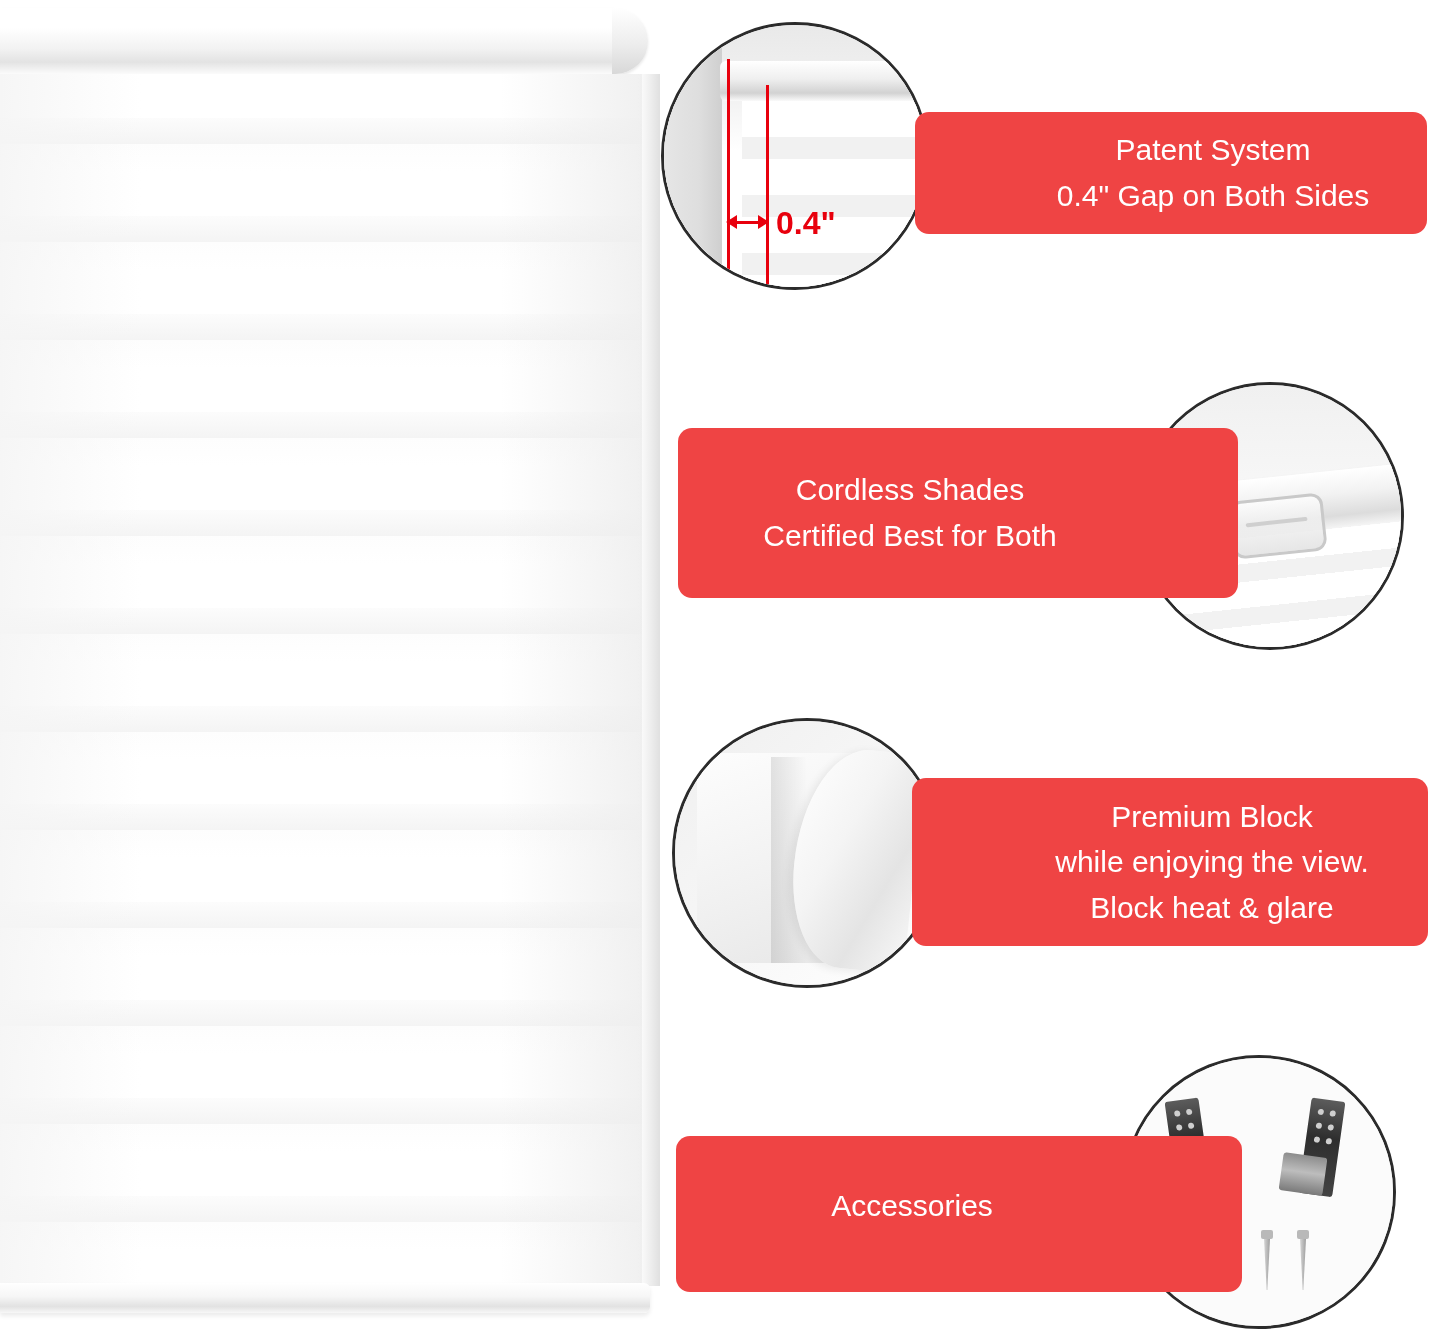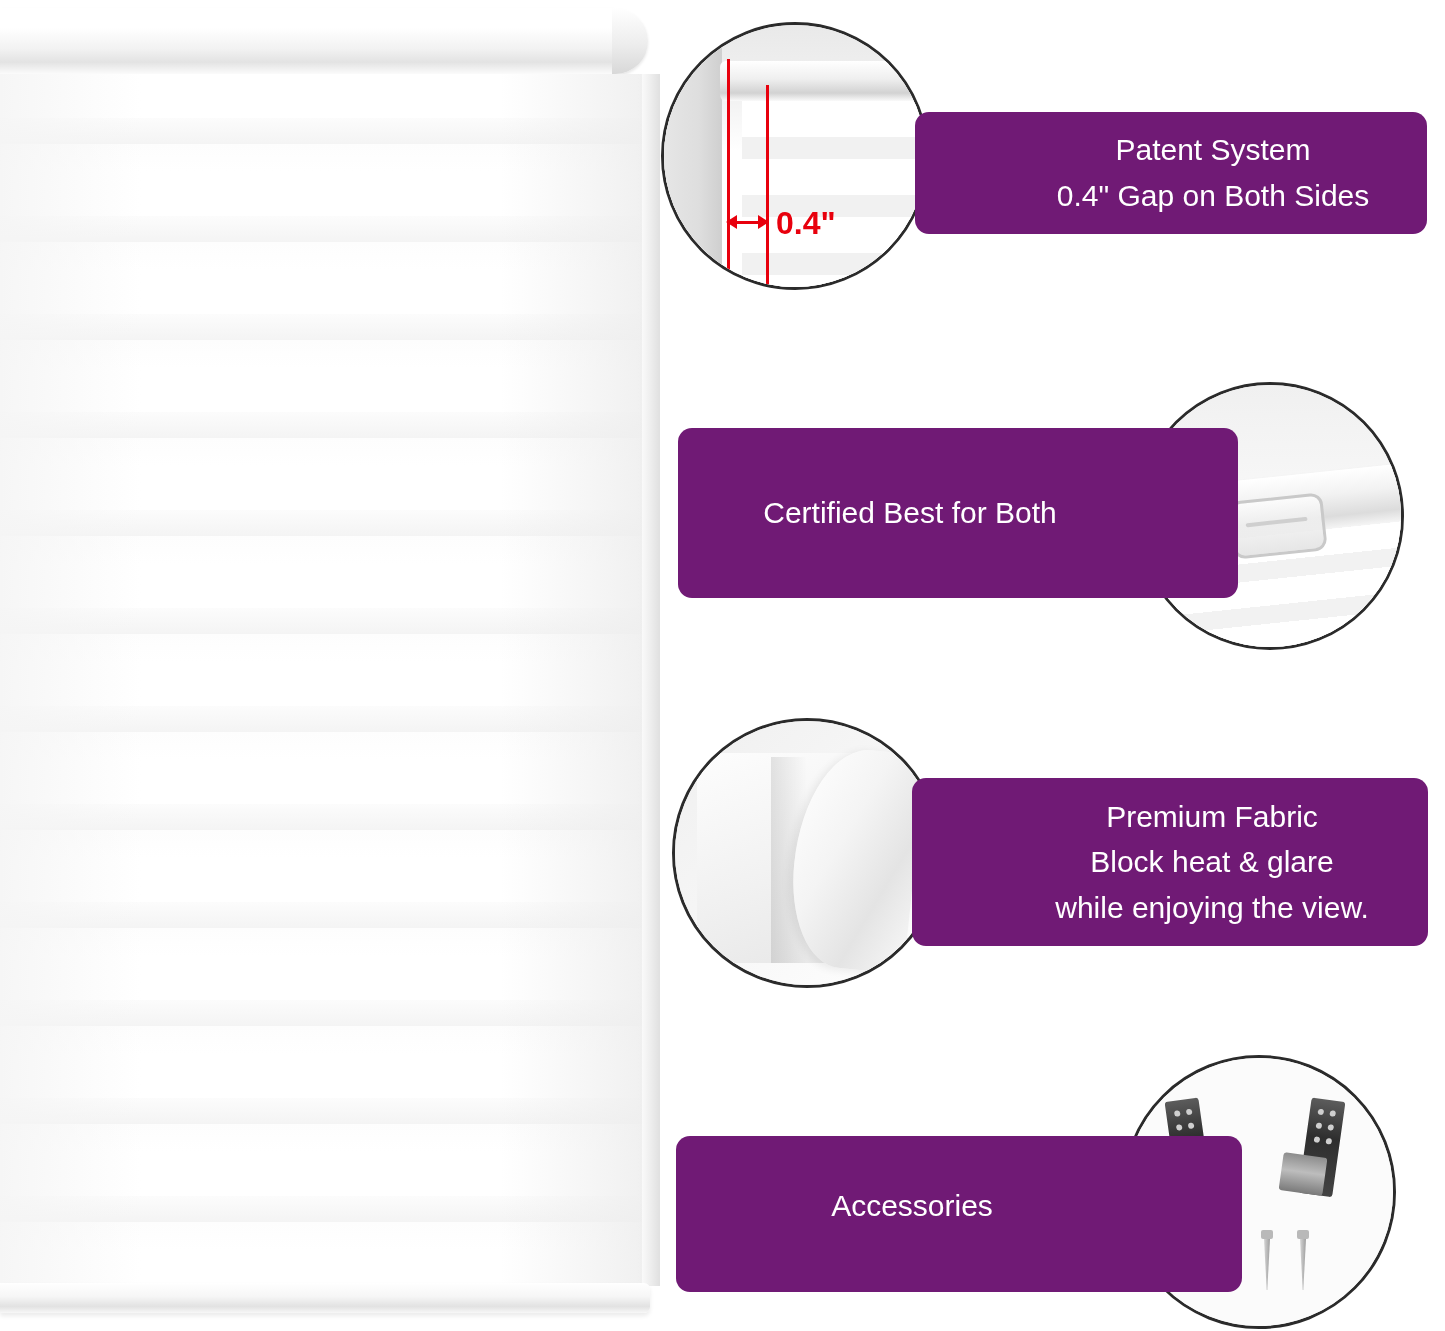--- a/index.html
+++ b/index.html
@@ -94,21 +94,21 @@
   }
   .bubble {
     position: absolute;
     border-radius: 50%;
     border: 3px solid #2b2b2b;
     overflow: hidden;
     background: #f3f3f3;
   }
   .callout {
     position: absolute;
-    background: #701a75;
+    background: #ef4444;
     color: #ffffff;
     border-radius: 14px;
     display: flex;
     flex-direction: column;
     justify-content: center;
     box-sizing: border-box;
   }
   .callout .line {
     font-size: 30px;
     line-height: 1.52;
@@ -320,36 +320,37 @@
 
 <div class="feature">
   <div class="bubble" id="f2-bubble">
     <div class="f2-inner">
       <div class="f2-rail"></div>
       <div class="f2-fabric"></div>
       <div class="f2-clip"></div>
     </div>
   </div>
   <div class="callout align-center" id="f2-callout">
+    <div class="line">Cordless Shades</div>
     <div class="line">Certified Best for Both</div>
   </div>
 </div>
 
 <div class="feature">
   <div class="bubble" id="f3-bubble">
     <div class="f3-inner">
       <div class="f3-sheet"></div>
       <div class="f3-shadow"></div>
       <div class="f3-peel"></div>
     </div>
   </div>
   <div class="callout align-center" id="f3-callout">
-    <div class="line">Premium Fabric</div>
+    <div class="line">Premium Block</div>
+    <div class="line">while enjoying the view.</div>
     <div class="line">Block heat &amp; glare</div>
-    <div class="line">while enjoying the view.</div>
   </div>
 </div>
 
 <div class="feature">
   <div class="bubble" id="f4-bubble">
     <div class="f4-inner">
       <div class="bracket" id="bracket-left">
         <div class="side"></div>
         <div class="dot" style="left:8px; top:10px;"></div>
         <div class="dot" style="left:20px; top:10px;"></div>

